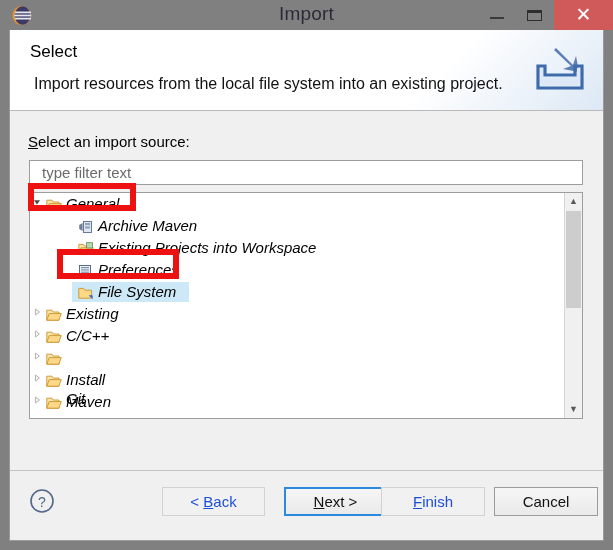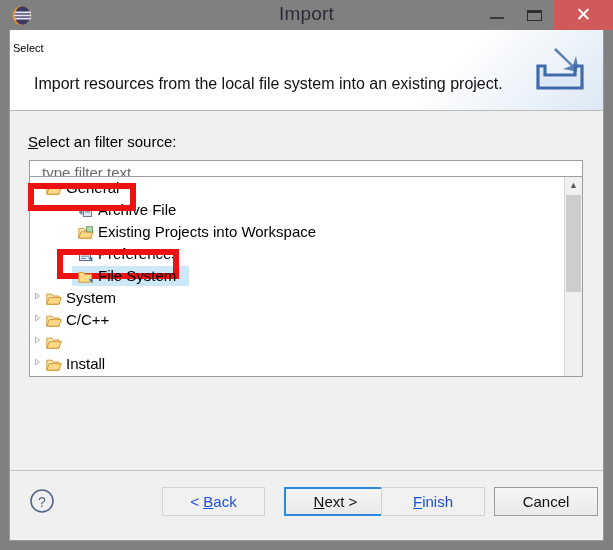--- a/index.html
+++ b/index.html
@@ -113,22 +113,22 @@
     overflow: hidden;
   }
   .header-sheen {
     position: absolute;
     right: 0; top: 0;
     width: 230px; height: 80px;
     background: linear-gradient(135deg, rgba(255,255,255,0) 35%, rgba(214,228,243,0.85) 100%);
   }
   .header-title {
     position: absolute;
-    left: 3px; top: 12px;
-    font-size: 11px;
+    left: 20px; top: 12px;
+    font-size: 17px;
     color: #000000;
   }
   .header-desc {
     position: absolute;
     left: 24px; top: 45px;
     font-size: 16px;
     color: #111111;
   }
   .header-icon {
     position: absolute;
@@ -164,27 +164,28 @@
     font-size: 15px;
     color: #6b6b6b;
     padding: 0 12px;
     outline: none;
   }
   .filter-input::placeholder { color: #6b6b6b; opacity: 1; }
 
   
   .tree-box {
     position: absolute;
-    left: 19px; top: 65px;
+    left: 19px; top: 81px;
     width: 554px;
-    height: 201px;
+    height: 227px;
     box-sizing: border-box;
     border: 1px solid #9d9d9d;
     background: #ffffff;
     overflow: hidden;
+    font-style: italic;
   }
   .tree-list {
     position: absolute;
     left: 0; top: 0;
     width: 534px;
     height: 225px;
   }
   .tree-row {
     position: relative;
     height: 22px;
@@ -335,21 +336,21 @@
           <path d="M24 4 L41 21 L44 12 L47 28 L31 25 L39 22 L22 6 Z" fill="#5c7fb5"></path>
           <path d="M6 22 L6 44 L50 44 L50 22 L43 22 L43 31 L13 31 L13 22 Z" fill="none" stroke="#3e6bab" stroke-width="3.2" stroke-linejoin="miter"></path>
           <path d="M8.5 24 L8.5 41.5 L47.5 41.5 L47.5 24 L45 24 L45 33.5 L11 33.5 L11 24 Z" fill="#dce8f6"></path>
         </svg>
       </span>
     </div>
 
     <div class="body-area">
 
       <div class="source-label">
-        <u>S</u><span>elect an filter source:</span>
+        <u>S</u><span>elect an import source:</span>
       </div>
 
       <input class="filter-input" type="text" placeholder="type filter text" style="">
 
       <div class="tree-box">
         <div class="tree-list" id="tree-list">
             <div class="tree-row">
               <span class="twisty" style="left: 0px;"><svg width="10" height="10" viewBox="0 0 10 10">
                   <path d="M2 3.2 L8 3.2 L5 7.4 Z" fill="#4a4a4a"></path>
                 </svg></span>
@@ -359,21 +360,21 @@
                 </svg></span>
               <span class="tlabel" style="left: 36px;">General</span>
             </div>
             <div class="tree-row">
               <span class="ticon" style="left: 48px;"><svg width="16" height="15" viewBox="0 0 16 15">
                   <rect x="5.5" y="1.5" width="8" height="11" fill="#dfe8f2" stroke="#5a6e86" stroke-width="0.9"></rect>
                   <rect x="7" y="3" width="5" height="2.2" fill="#8fa6bd"></rect>
                   <rect x="7" y="6.4" width="5" height="2.2" fill="#8fa6bd"></rect>
                   <path d="M1.2 5 L4.6 3 L4.6 11 L1.2 9 Z" fill="#6d8095"></path>
                 </svg></span>
-              <span class="tlabel" style="left: 68px;">Archive File</span>
+              <span class="tlabel" style="left: 68px;">Archive Maven</span>
             </div>
             <div class="tree-row">
               <span class="ticon" style="left: 48px;"><svg width="16" height="15" viewBox="0 0 16 15">
                   <path d="M0.8 2.4 L5.6 2.4 L6.9 4.2 L13.2 4.2 L13.2 12.2 L0.8 12.2 Z" fill="#fbe3ae" stroke="#c9952c" stroke-width="0.9"></path>
                   <path d="M3 5.8 L15.2 5.8 L12.6 12.2 L0.8 12.2 Z" fill="#fcd888" stroke="#c9952c" stroke-width="0.9"></path>
                   <path d="M8.5 0.6 L14.5 0.6 L14.5 6 L8.5 6 Z" fill="#b9d8b0" stroke="#5f8a55" stroke-width="0.8"></path>
                 </svg></span>
               <span class="tlabel" style="left: 68px;">Existing Projects into Workspace</span>
             </div>
             <div class="tree-row">
@@ -396,21 +397,21 @@
               <span class="tlabel" style="left: 68px; z-index: 1;"><span class="tlabel-hl" style="background: transparent;">File System</span></span>
             </div>
             <div class="tree-row">
               <span class="twisty" style="left: 0px;"><svg width="10" height="10" viewBox="0 0 10 10">
                   <path d="M3.4 2 L7.4 5 L3.4 8 Z" fill="none" stroke="#b0b0b0" stroke-width="1"></path>
                 </svg></span>
               <span class="ticon" style="left: 16px;"><svg width="16" height="15" viewBox="0 0 16 15">
                   <path d="M0.8 2.2 L6 2.2 L7.2 4 L13 4 L13 12.2 L0.8 12.2 Z" fill="#fbe3ae" stroke="#c9952c" stroke-width="0.9"></path>
                   <path d="M3.2 5.6 L15.3 5.6 L12.8 12.2 L0.8 12.2 Z" fill="#fcd888" stroke="#c9952c" stroke-width="0.9"></path>
                 </svg></span>
-              <span class="tlabel" style="left: 36px;">System</span>
+              <span class="tlabel" style="left: 36px;">Existing</span>
             </div>
             <div class="tree-row">
               <span class="twisty" style="left: 0px;"><svg width="10" height="10" viewBox="0 0 10 10">
                   <path d="M3.4 2 L7.4 5 L3.4 8 Z" fill="none" stroke="#b0b0b0" stroke-width="1"></path>
                 </svg></span>
               <span class="ticon" style="left: 16px;"><svg width="16" height="15" viewBox="0 0 16 15">
                   <path d="M0.8 2.2 L6 2.2 L7.2 4 L13 4 L13 12.2 L0.8 12.2 Z" fill="#fbe3ae" stroke="#c9952c" stroke-width="0.9"></path>
                   <path d="M3.2 5.6 L15.3 5.6 L12.8 12.2 L0.8 12.2 Z" fill="#fcd888" stroke="#c9952c" stroke-width="0.9"></path>
                 </svg></span>
               <span class="tlabel" style="left: 36px;">C/C++</span>

